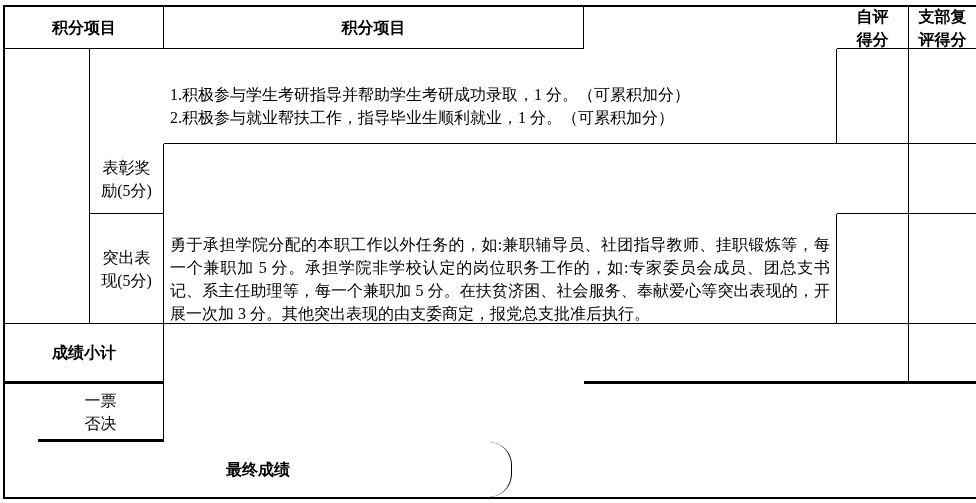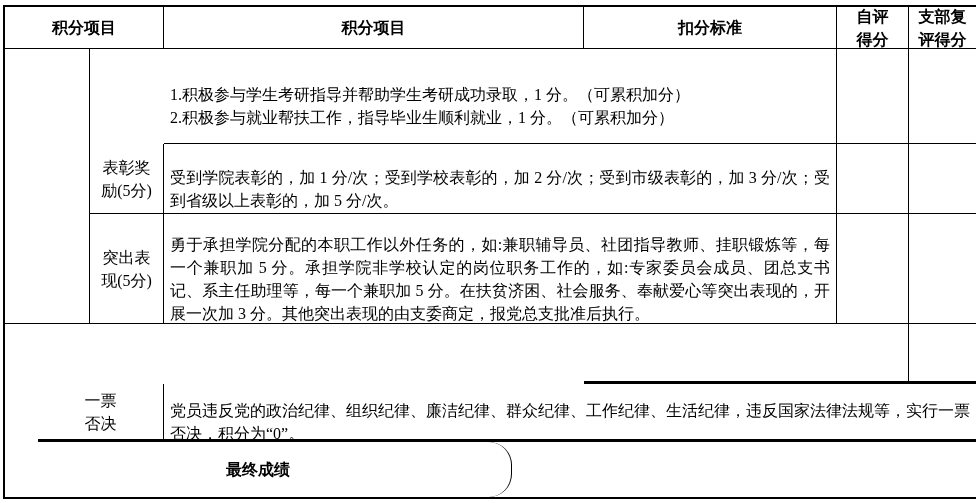--- a/index.html
+++ b/index.html
@@ -49,23 +49,20 @@
 
 <div class="tablewrap">
   <div class="grid">
 
     <div class="cell center bold a1">
       <span>积分项目</span>
     </div>
     <div class="cell center bold a2">
       <span>积分项目</span>
     </div>
-    <div class="cell center bold a3">
-      <span>扣分标准</span>
-    </div>
     <div class="cell center bold a4">
       <span>自评
 得分</span>
     </div>
     <div class="cell center bold a5 no-r">
       <span>支部复
 评得分</span>
     </div>
 
     <div class="cell b0"></div>
@@ -74,45 +71,42 @@
       <span>1.积极参与学生考研指导并帮助学生考研成功录取，1 分。（可累积加分）
 2.积极参与就业帮扶工作，指导毕业生顺利就业，1 分。（可累积加分）</span>
     </div>
     <div class="cell b3"></div>
     <div class="cell b4 no-r"></div>
 
     <div class="cell center c1">
       <span>表彰奖
 励(5分)</span>
     </div>
-    <div class="cell left c2">
-      <span>受到学院表彰的，加 1 分/次；受到学校表彰的，加 2 分/次；受到市级表彰的，加 3 分/次；受到省级以上表彰的，加 5 分/次。</span>
-    </div>
     <div class="cell c3"></div>
     <div class="cell c4 no-r"></div>
 
     <div class="cell center d1">
       <span>突出表
 现(5分)</span>
     </div>
     <div class="cell left d2">
       <span>勇于承担学院分配的本职工作以外任务的，如:兼职辅导员、社团指导教师、挂职锻炼等，每一个兼职加 5 分。承担学院非学校认定的岗位职务工作的，如:专家委员会成员、团总支书记、系主任助理等，每一个兼职加 5 分。在扶贫济困、社会服务、奉献爱心等突出表现的，开展一次加 3 分。其他突出表现的由支委商定，报党总支批准后执行。</span>
     </div>
     <div class="cell d3"></div>
     <div class="cell d4 no-r"></div>
 
+    <div class="cell center bold e1 thick-b">
+      <span>成绩小计</span>
+    </div>
     <div class="cell e3 thick-b"></div>
     <div class="cell e4 no-r thick-b"></div>
 
     <div class="cell center f1 thick-b">
       <span>一票
 否决</span>
-    </div>
-    <div class="cell left f2 no-r thick-b">
-      <span>党员违反党的政治纪律、组织纪律、廉洁纪律、群众纪律、工作纪律、生活纪律，违反国家法律法规等，实行一票否决，积分为“0”。</span>
     </div>
 
     <div class="cell center bold g1 no-b">
       <span>最终成绩</span>
     </div>
     <div class="cell g2 no-r no-b"></div>
 
   </div>
 </div>
 

